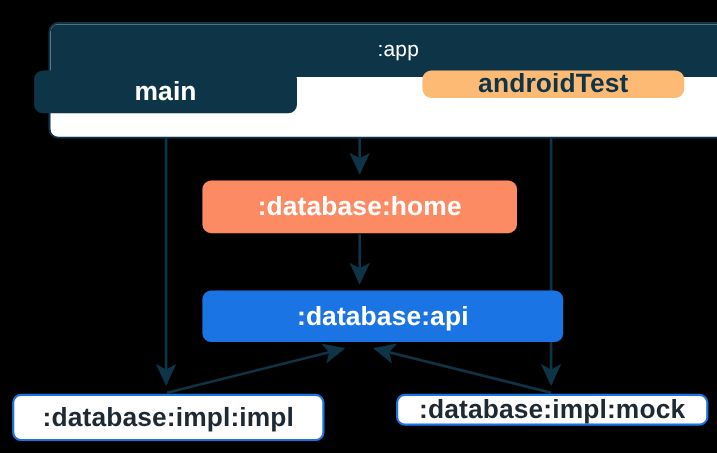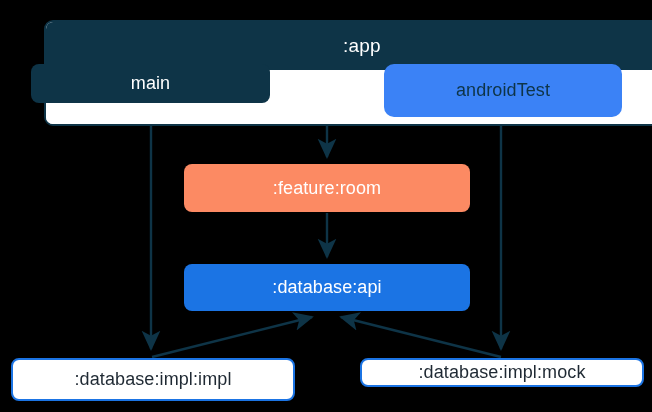--- a/index.html
+++ b/index.html
@@ -65,54 +65,54 @@
   }
 
   
   .node {
     position: absolute;
     box-sizing: border-box;
     display: flex;
     align-items: center;
     justify-content: center;
     border-radius: 8px;
-    font-size: 18px;
+    font-size: 24px;
     letter-spacing: 0.1px;
     white-space: nowrap;
+    font-weight: bold;
   }
 
   .node-main {
     left: 31px;
     top: 64px;
     width: 239px;
     height: 39px;
     background: #0e3447;
     color: #ffffff;
   }
   .node-androidtest {
     left: 384px;
     top: 64px;
     width: 238px;
-    height: 53px;
-    background: #3b82f6;
+    height: 25px;
+    background: #fdba74;
     color: #0e3447;
-    border-radius: 10px;
   }
   .node-feature-home {
     left: 184px;
     top: 164px;
     width: 286px;
     height: 48px;
     background: #fc8a63;
     color: #ffffff;
   }
   .node-database-api {
     left: 184px;
     top: 264px;
-    width: 286px;
+    width: 328px;
     height: 47px;
     background: #1b74e4;
     color: #ffffff;
   }
   .node-impl-room {
     left: 11px;
     top: 358px;
     width: 284px;
     height: 43px;
     background: #ffffff;
@@ -168,21 +168,21 @@
 
   <div class="group-app">
     <div class="group-app-header">:app</div>
     <div class="group-app-body"></div>
   </div>
 
   <div class="node node-main">main</div>
 
   <div class="node node-androidtest">androidTest</div>
 
-  <div class="node node-feature-home">:feature:room</div>
+  <div class="node node-feature-home">:database:home</div>
 
   <div class="node node-database-api">:database:api</div>
 
   <div class="node node-impl-room">:database:impl:impl</div>
 
   <div class="node node-impl-mock">:database:impl:mock</div>
 
 </div>
 
 </body></html>

